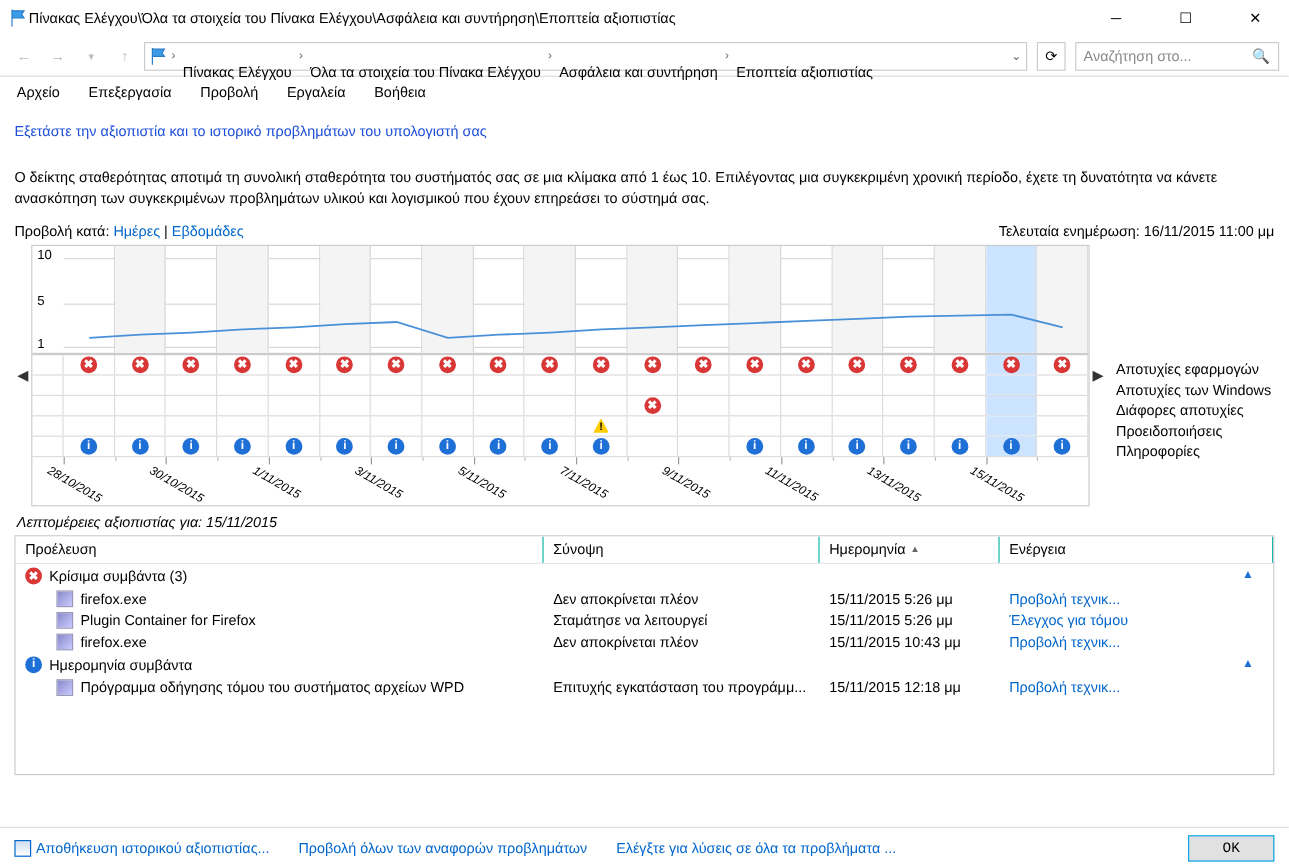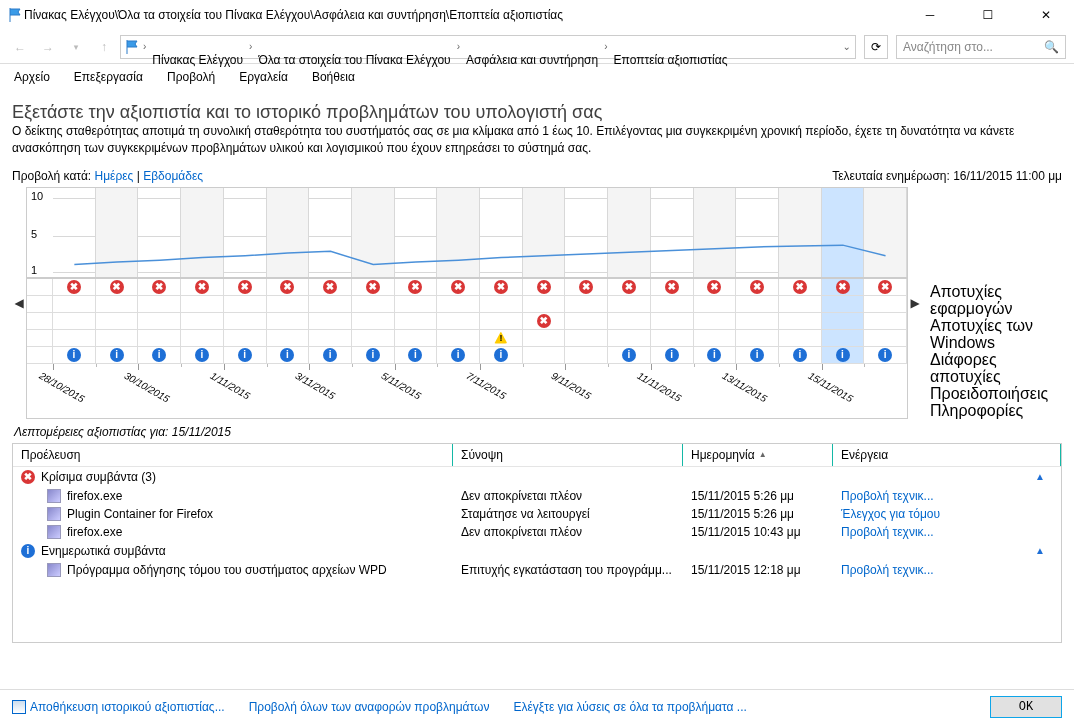--- a/index.html
+++ b/index.html
@@ -22,21 +22,21 @@
 .refresh-btn { width: 24px; height: 24px; border: 1px solid #ccc; display: flex; align-items: center; justify-content: center; margin-left: 4px; }
 .search-box { width: 170px; height: 24px; border: 1px solid #ccc; margin-left: 4px; display: flex; align-items: center; padding: 0 6px; color: #888; }
 .search-box .mag { margin-left: auto; }
 
 
 .menubar { height: 26px; display: flex; align-items: center; padding: 0 10px; gap: 16px; font-size: 12px; }
 .menubar .menu-item { padding: 2px 4px; }
 
 
 .content { padding: 12px 12px 0 12px; }
-.page-title { color: #404040; font-size: 18px; font-weight: normal; margin-bottom: 0; }
+.page-title { color: #1d4ed8; font-size: 12px; font-weight: normal; margin-bottom: 24px; }
 .page-desc { font-size: 12px; line-height: 1.4; margin-bottom: 12px; }
 
 .view-row { display: flex; justify-content: space-between; font-size: 12px; margin-bottom: 4px; }
 .view-row .link { color: #0066cc; cursor: pointer; }
 .view-row .sep { color: #000; }
 
 
 .chart-wrap { display: flex; align-items: stretch; margin-bottom: 6px; }
 .scroll-btn { width: 14px; display: flex; align-items: center; justify-content: center; color: #333; font-size: 12px; }
 .chart-area { flex: 1; border: 1px solid #ccc; position: relative; background: #fff; }
@@ -60,21 +60,21 @@
 .event-row .cells { flex: 1; display: flex; }
 .event-cell { flex: 1; border-right: 1px solid #ddd; display: flex; align-items: center; justify-content: center; }
 .event-cell.selected { background: #cce4ff; }
 
 .date-axis { height: 40px; position: relative; margin-left: 26px; display: flex; }
 .date-seg { flex: 2; position: relative; }
 .date-tick { position: absolute; left: 0; top: 0; width: 1px; height: 6px; background: #999; }
 .date-minor { position: absolute; top: 0; width: 1px; height: 3px; background: #bbb; }
 .date-label { position: absolute; top: 6px; left: -10px; font-size: 10px; transform: rotate(30deg); transform-origin: left top; white-space: nowrap; font-style: italic; }
 
-.legend-col { width: 140px; padding-left: 8px; padding-top: 96px; font-size: 16px; line-height: 17px; }
+.legend-col { width: 140px; padding-left: 8px; padding-top: 96px; font-size: 12px; line-height: 17px; }
 
 
 .ico { width: 14px; height: 14px; border-radius: 50%; display: inline-flex; align-items: center; justify-content: center; font-size: 10px; color: #fff; font-weight: bold; }
 .ico.err { background: #d93636; }
 .ico.info { background: #1e6fd6; }
 .ico.warn { background: #ffcc00; color: #000; border-radius: 2px; width: 13px; height: 12px; clip-path: polygon(50% 0, 100% 100%, 0 100%); font-size: 9px; }
 
 
 .details-label { font-size: 12px; margin: 6px 0 4px 2px; font-style: italic; }
 .details-box { border: 1px solid #ccc; height: 200px; overflow: auto; position: relative; }
@@ -521,21 +521,21 @@
           <div class="c1">
             <span class="app-icon"></span>
             <span>firefox.exe</span>
           </div>
           <div class="c2">Δεν αποκρίνεται πλέον</div>
           <div class="c3">15/11/2015 10:43 μμ</div>
           <div class="c4">Προβολή τεχνικ...</div>
         </div>
         <div class="group-row">
           <span class="ico info">i</span>
-          <span>Ενημερωτικά συμβάντα</span>
+          <span>Ημερομηνία συμβάντα</span>
           <span class="expand">▲</span>
         </div>
         <div class="data-row">
           <div class="c1">
             <span class="app-icon"></span>
             <span>Πρόγραμμα οδήγησης τόμου του συστήματος αρχείων WPD</span>
           </div>
           <div class="c2">Επιτυχής εγκατάσταση του προγράμμ...</div>
           <div class="c3">15/11/2015 12:18 μμ</div>
           <div class="c4">Προβολή τεχνικ...</div>

